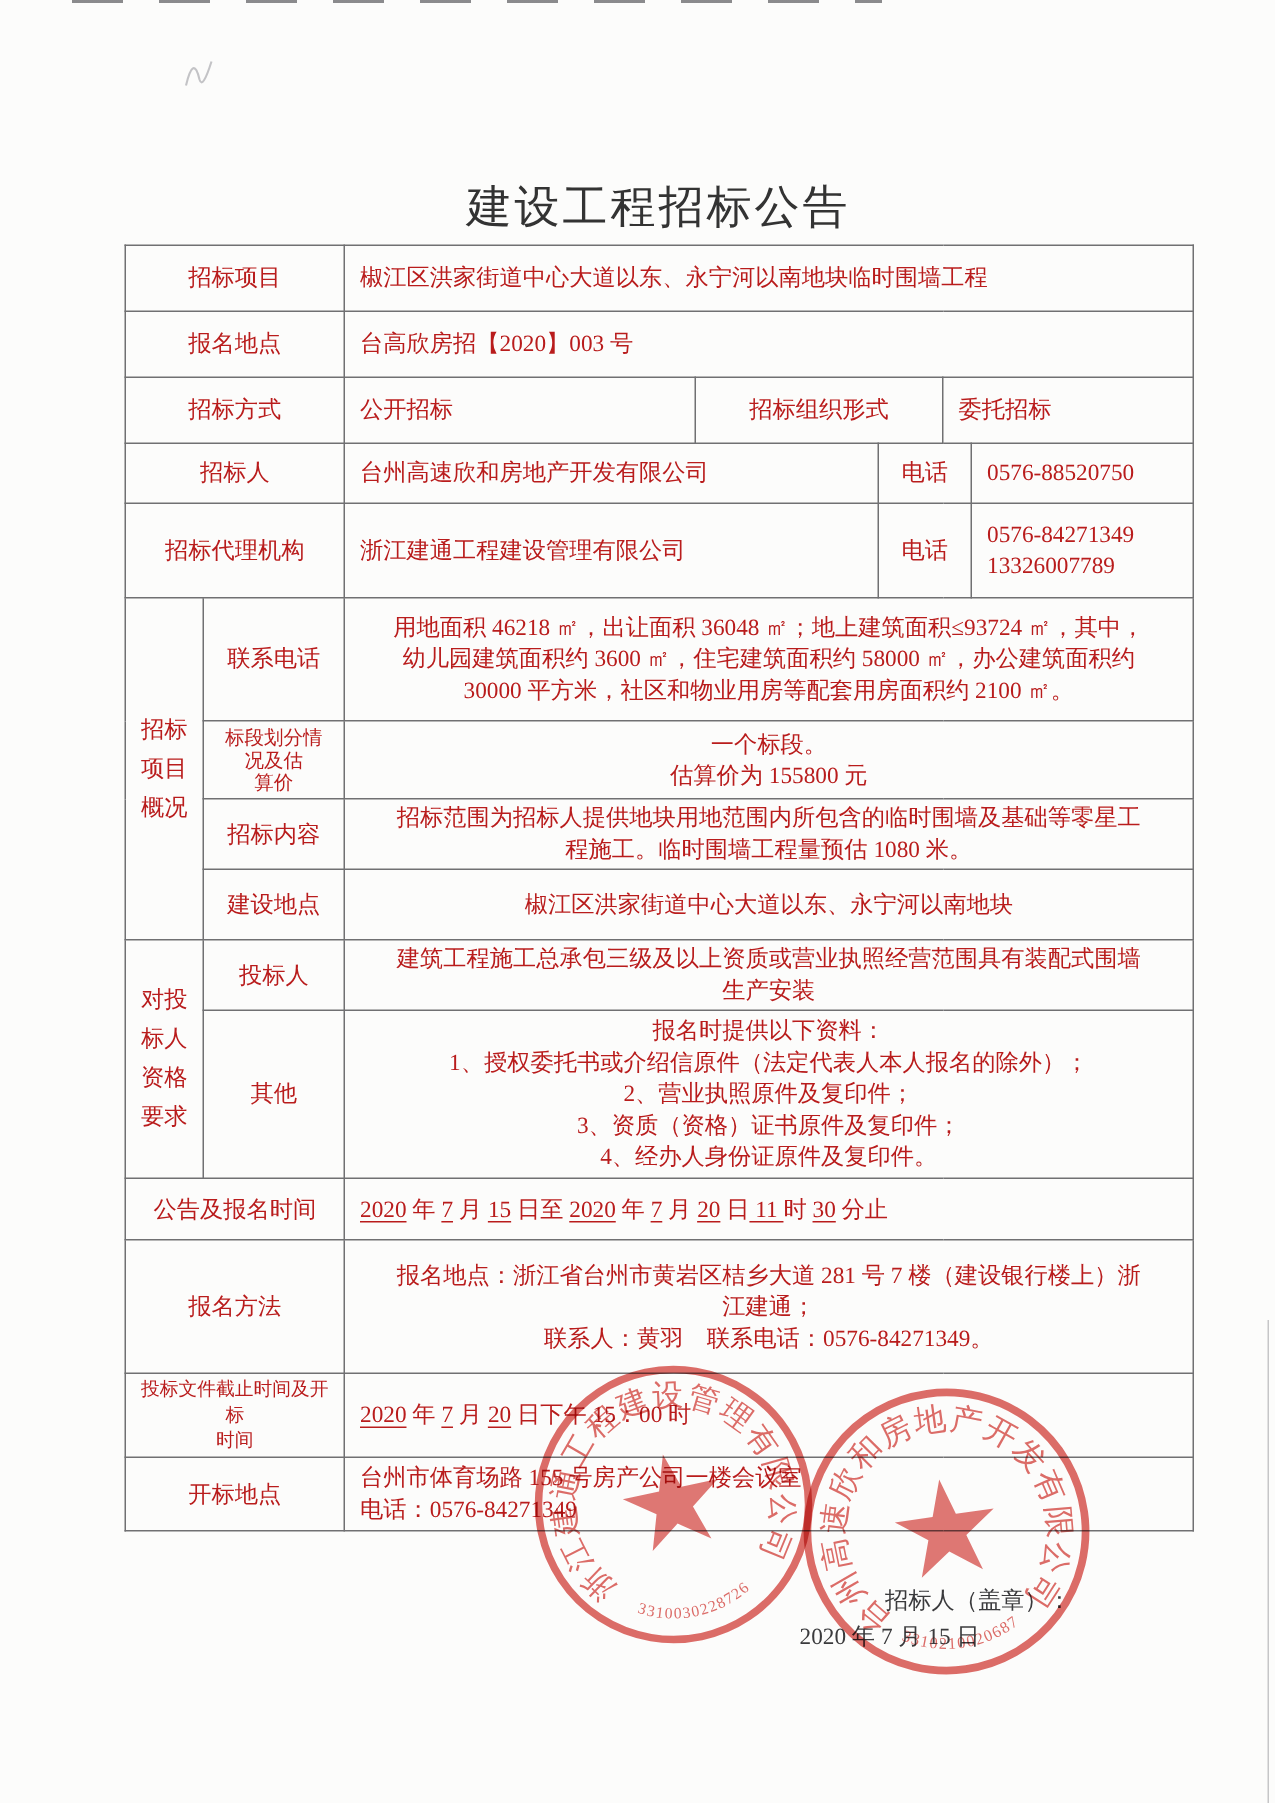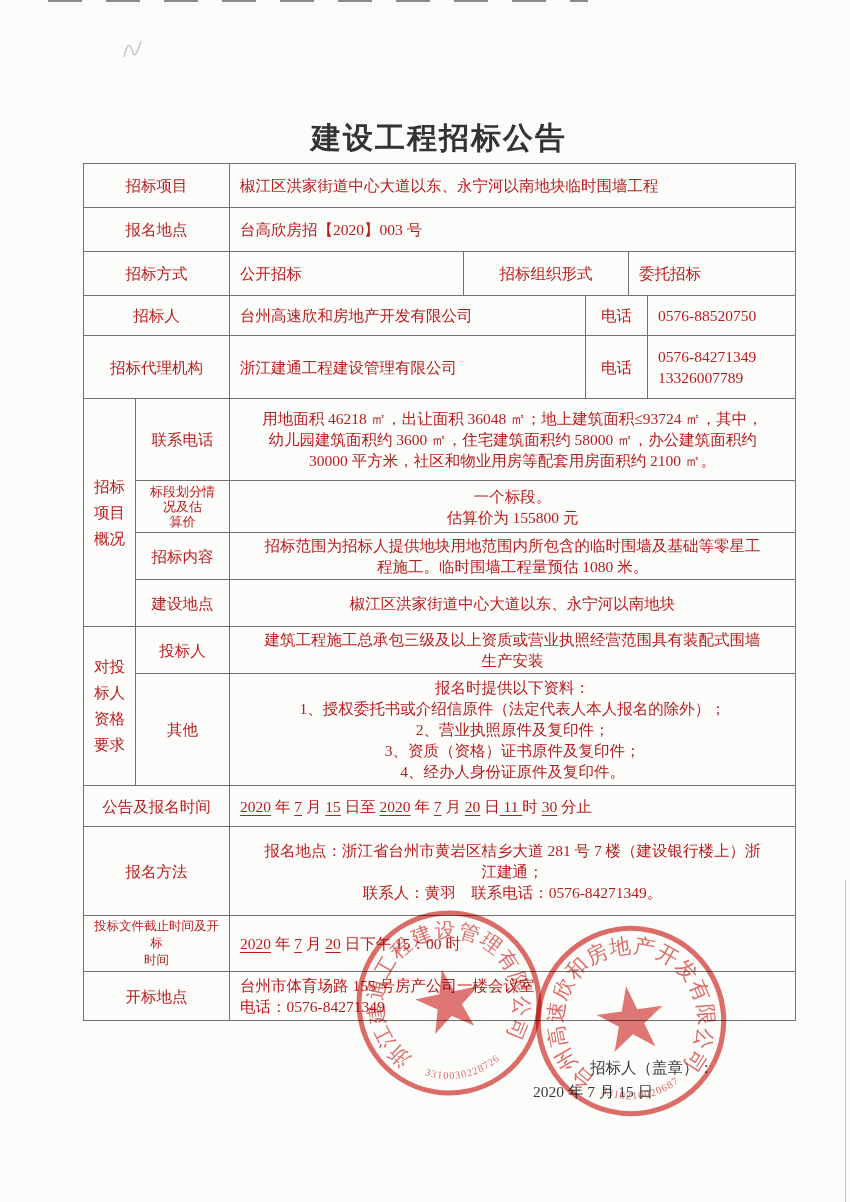--- a/index.html
+++ b/index.html
@@ -11,21 +11,21 @@
   }
   
   .scan-top-edge{position:absolute;top:0;left:48px;width:540px;height:2px;
     background:repeating-linear-gradient(90deg,rgba(45,45,50,.55) 0 34px,rgba(45,45,50,0) 34px 58px);}
   .scan-right-edge{position:absolute;left:845px;top:880px;width:1px;height:322px;background:#c6c6c8;}
   .pencil-mark{position:absolute;left:118px;top:30px;opacity:.55;}
   
   .doc-title{
     position:absolute;left:83px;top:118px;width:712px;
     text-align:center;font-family:"Liberation Sans",sans-serif;
-    font-size:30px;font-weight:bold;letter-spacing:2px;color:#333;
+    font-size:30px;font-weight:normal;letter-spacing:2px;color:#333;
   }
   
   table.doc{
     position:absolute;left:83px;top:163px;width:712px;
     border-collapse:collapse;table-layout:fixed;
     font-size:15.5px;line-height:21px;color:#b91c1c;
   }
   table.doc td{border:1px solid #707072;padding:2px 10px;vertical-align:middle;overflow:hidden;}
   td.lbl{text-align:center;padding:2px 4px;}
   td.lbl-sm{text-align:center;padding:2px 3px;font-size:13px;line-height:15px;white-space:pre-line;}

